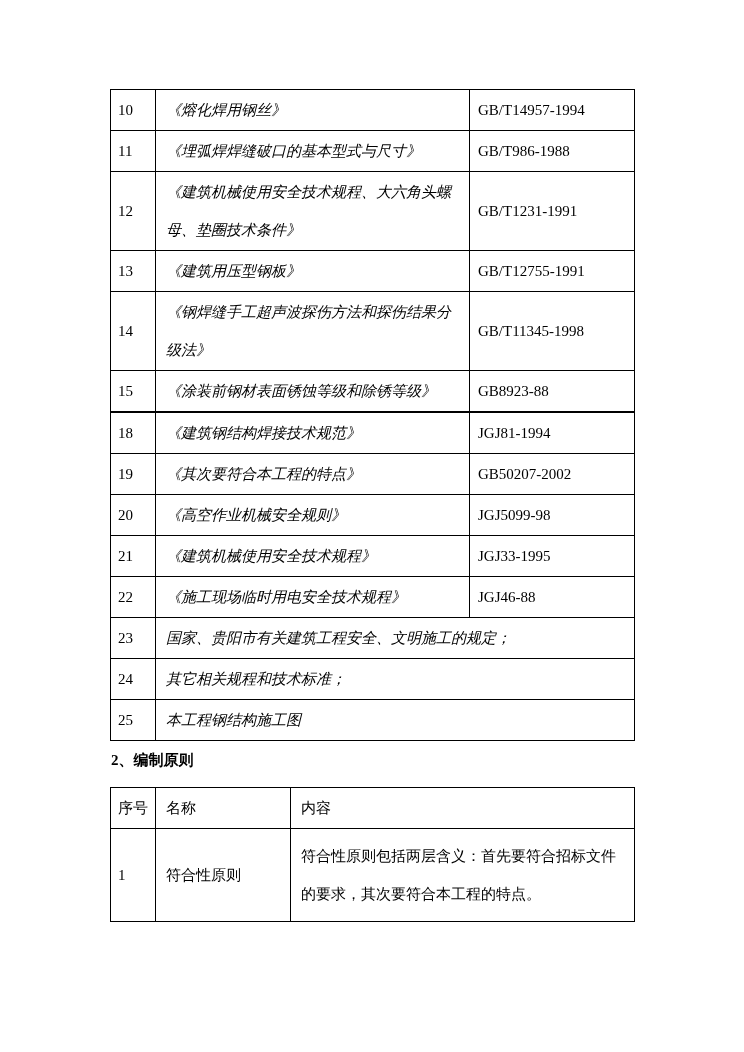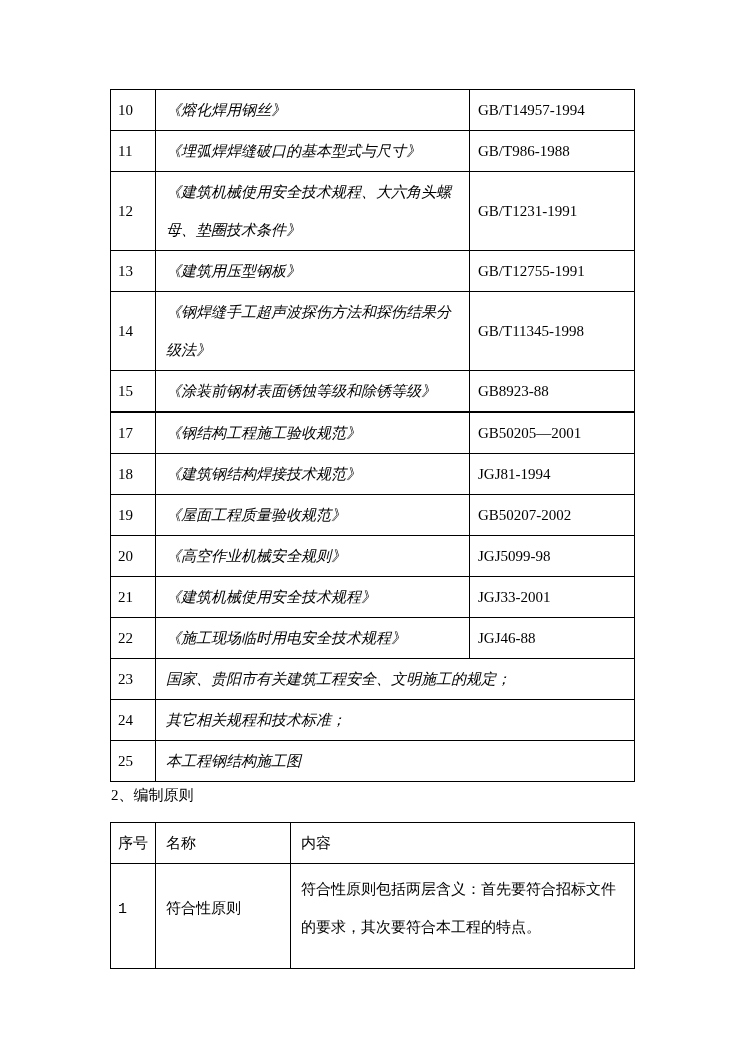--- a/index.html
+++ b/index.html
@@ -36,32 +36,32 @@
   .standards col.col-num   { width: 45px; }
   .standards col.col-title { width: 314px; }
   .standards col.col-code  { width: 165px; }
   .standards td.c-num   { padding-left: 7px; }
   .standards td.c-title { padding-left: 10px; font-style: italic; }
   .standards td.c-code  { padding-left: 8px; }
   tr.heavy-divider td { border-bottom: 2.5px solid #000000; }
   
   .heading {
     font-size: 15px;
-    font-weight: normal;
-    margin: 3px 0 17px 1px;
+    font-weight: bold;
+    margin: 9px 0 17px 1px;
     line-height: 20px;
   }
   
   .principles col.col-num     { width: 45px; }
   .principles col.col-name    { width: 135px; }
   .principles col.col-content { width: 344px; }
   .principles td.c-num     { padding-left: 7px; }
   .principles td.c-name    { padding-left: 10px; }
   .principles td.c-content { padding-left: 10px; }
-  .principles tbody td { padding-top: 8px; padding-bottom: 20px; font-family: Liberation Mono, monospace; }
+  .principles tbody td { padding-top: 8px; padding-bottom: 8px; }
 </style>
 </head>
 <body>
 
 <div class="page">
 
   <table class="tbl standards">
     <colgroup>
       <col class="col-num">
         <col class="col-title">
@@ -92,43 +92,38 @@
           <td class="c-num">14</td>
           <td class="c-title">《钢焊缝手工超声波探伤方法和探伤结果分级法》</td>
           <td class="c-code">GB/T11345-1998</td>
         </tr>
         <tr class="heavy-divider">
           <td class="c-num">15</td>
           <td class="c-title">《涂装前钢材表面锈蚀等级和除锈等级》</td>
           <td class="c-code">GB8923-88</td>
         </tr>
         <tr>
-          <td class="c-num">17</td>
-          <td class="c-title">《钢结构工程施工验收规范》</td>
-          <td class="c-code">GB50205—2001</td>
-        </tr>
-        <tr>
           <td class="c-num">18</td>
           <td class="c-title">《建筑钢结构焊接技术规范》</td>
           <td class="c-code">JGJ81-1994</td>
         </tr>
         <tr>
           <td class="c-num">19</td>
-          <td class="c-title">《屋面工程质量验收规范》</td>
+          <td class="c-title">《其次要符合本工程的特点》</td>
           <td class="c-code">GB50207-2002</td>
         </tr>
         <tr>
           <td class="c-num">20</td>
           <td class="c-title">《高空作业机械安全规则》</td>
           <td class="c-code">JGJ5099-98</td>
         </tr>
         <tr>
           <td class="c-num">21</td>
           <td class="c-title">《建筑机械使用安全技术规程》</td>
-          <td class="c-code">JGJ33-2001</td>
+          <td class="c-code">JGJ33-1995</td>
         </tr>
         <tr>
           <td class="c-num">22</td>
           <td class="c-title">《施工现场临时用电安全技术规程》</td>
           <td class="c-code">JGJ46-88</td>
         </tr>
         <tr>
           <td class="c-num">23</td>
           <td class="c-title" colspan="2">国家、贵阳市有关建筑工程安全、文明施工的规定；</td>
         </tr>

